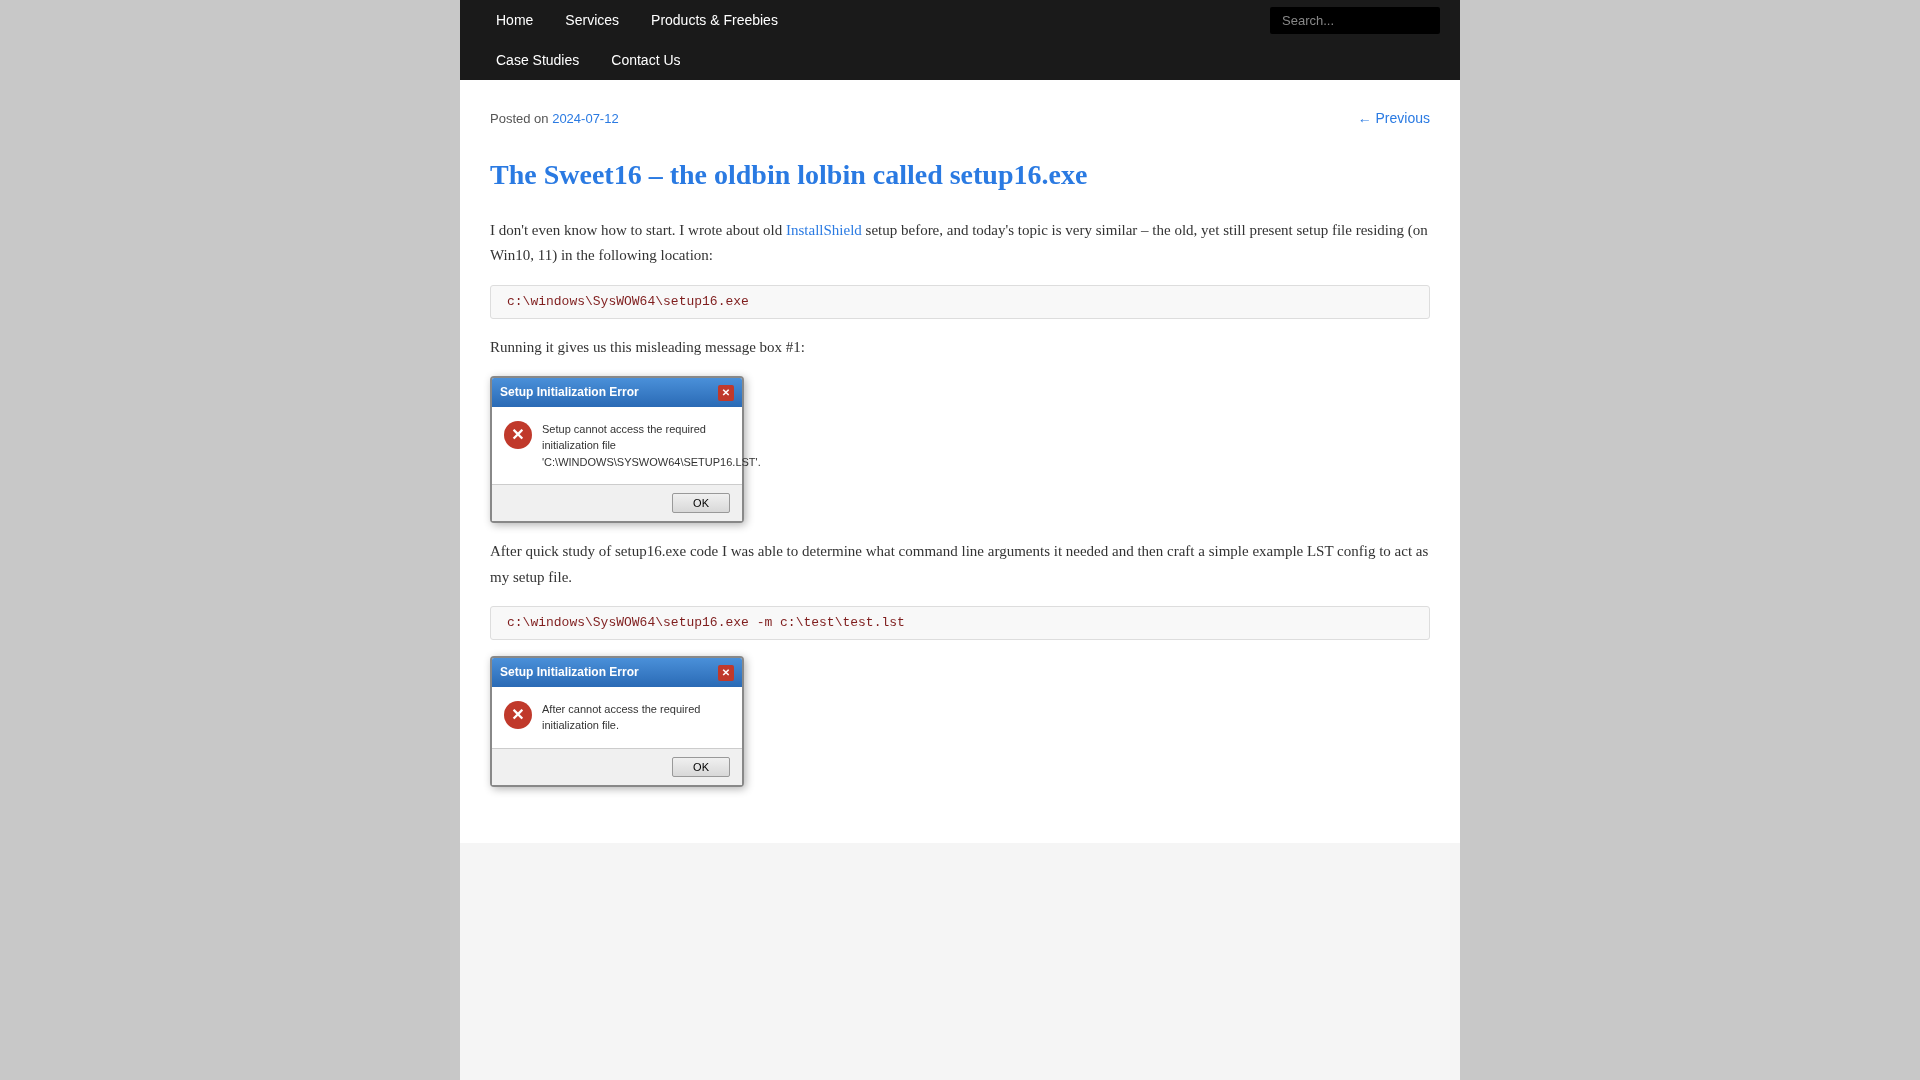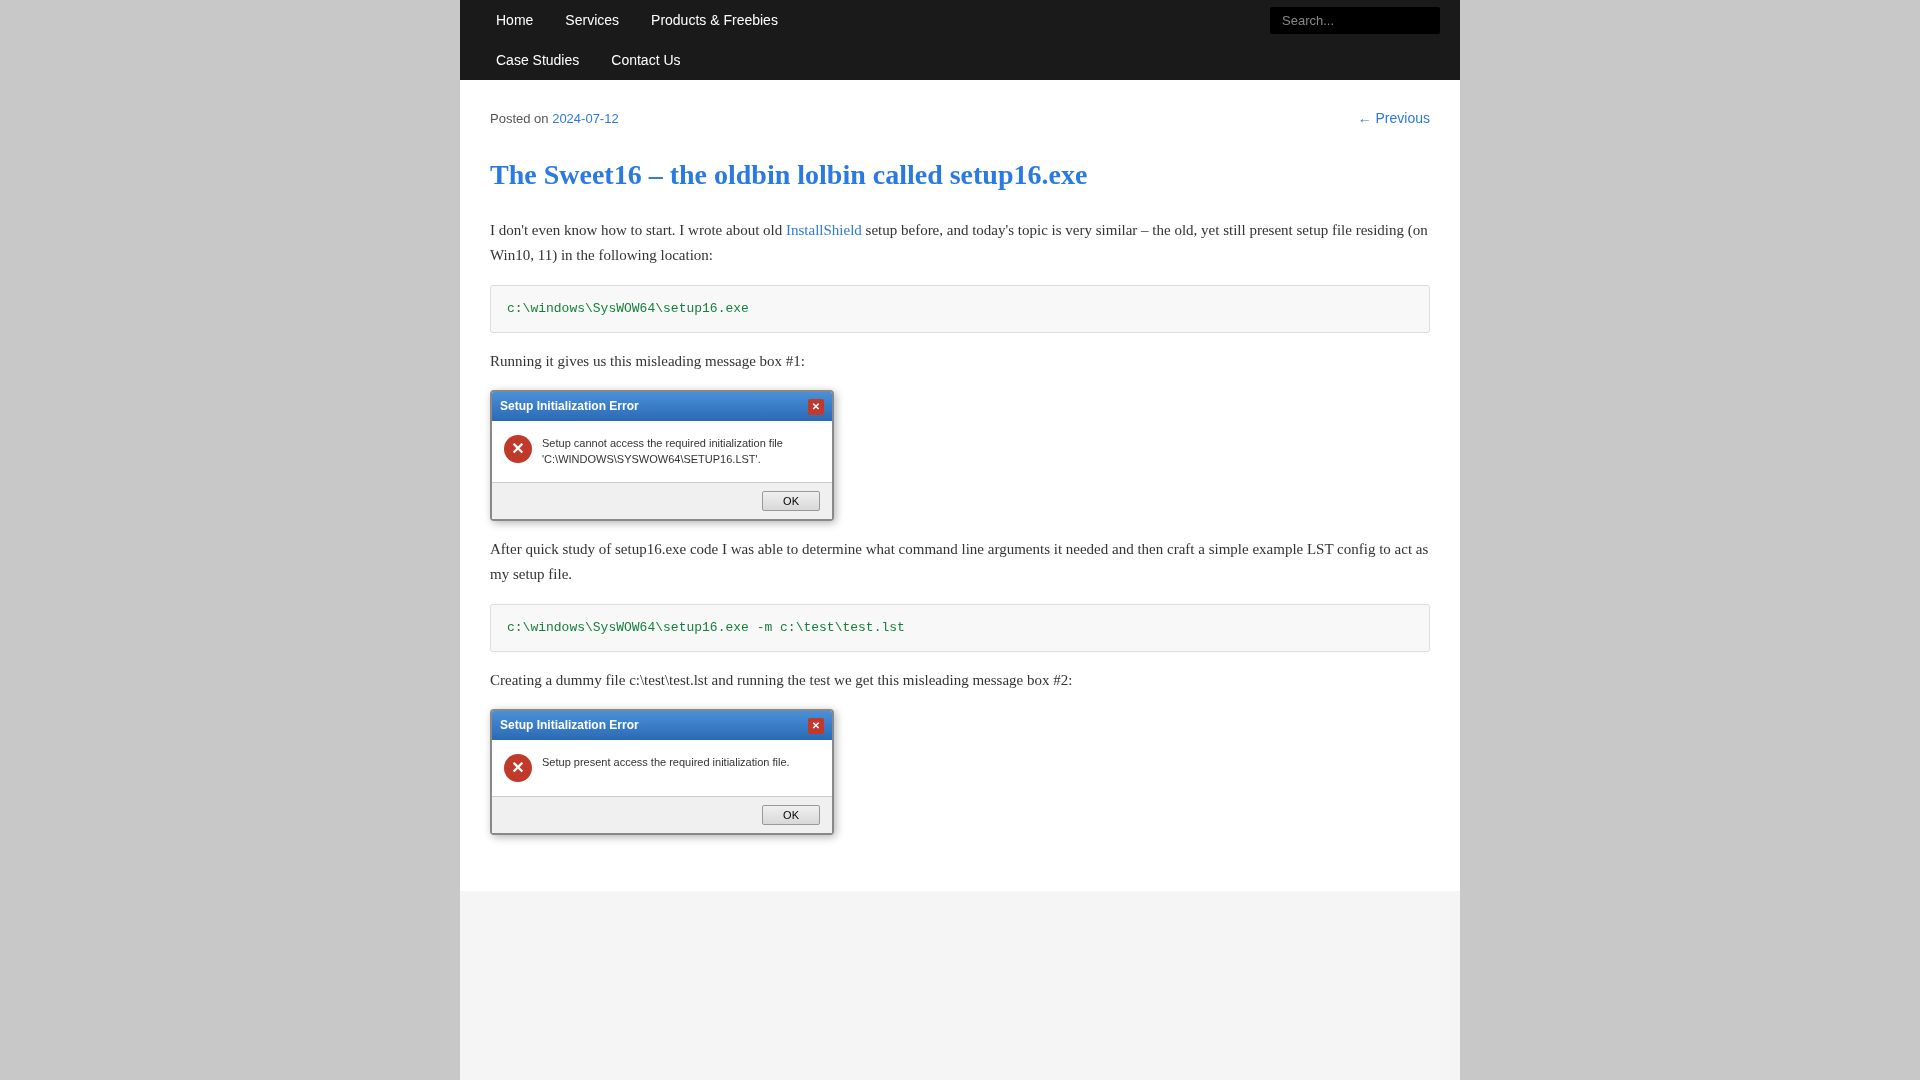--- a/index.html
+++ b/index.html
@@ -99,32 +99,32 @@
     }
     .inline-link {
       color: #2a7ae2;
       cursor: pointer;
       text-decoration: none;
     }
     .code-block {
       background: #f8f8f8;
       border: 1px solid #ddd;
       border-radius: 3px;
-      padding: 12px 16px;
+      padding: 5px 16px;
       font-family: 'Courier New', Courier, monospace;
       font-size: 13px;
-      color: #15803d;
+      color: #7f1d1d;
       margin: 16px 0;
       display: block;
     }
     
     .error-dialog {
       border: 2px solid #888;
       border-radius: 4px;
-      width: 344px;
+      width: 254px;
       margin: 16px 0;
       background: #f0f0f0;
       font-family: Arial, sans-serif;
       font-size: 12px;
       box-shadow: 2px 2px 8px rgba(0,0,0,0.3);
     }
     .dialog-titlebar {
       background: linear-gradient(to bottom, #4a90d9, #2a6ab5);
       color: white;
       padding: 4px 8px;
@@ -241,30 +241,29 @@
         <div class="dialog-footer">
           <button class="dialog-ok-btn">OK</button>
         </div>
       </div>
 
       <p>After quick study of setup16.exe code I was able to determine what command line arguments it needed and then craft a simple example LST config to act as my setup file.</p>
 
 
       <code class="code-block">c:\windows\SysWOW64\setup16.exe -m c:\test\test.lst</code>
 
-      <p>Creating a dummy file c:\test\test.lst and running the test we get this misleading message box #2:</p>
 
       <div class="error-dialog">
         <div class="dialog-titlebar">
           <span>Setup Initialization Error</span>
           <button class="dialog-close">✕</button>
         </div>
         <div class="dialog-body">
           <div class="dialog-icon">✕</div>
-          <div class="dialog-text">Setup present access the required initialization file.</div>
+          <div class="dialog-text">After cannot access the required initialization file.</div>
         </div>
         <div class="dialog-footer">
           <button class="dialog-ok-btn">OK</button>
         </div>
       </div>
     </div>
   </div>
 </div>
 
 </body></html>

